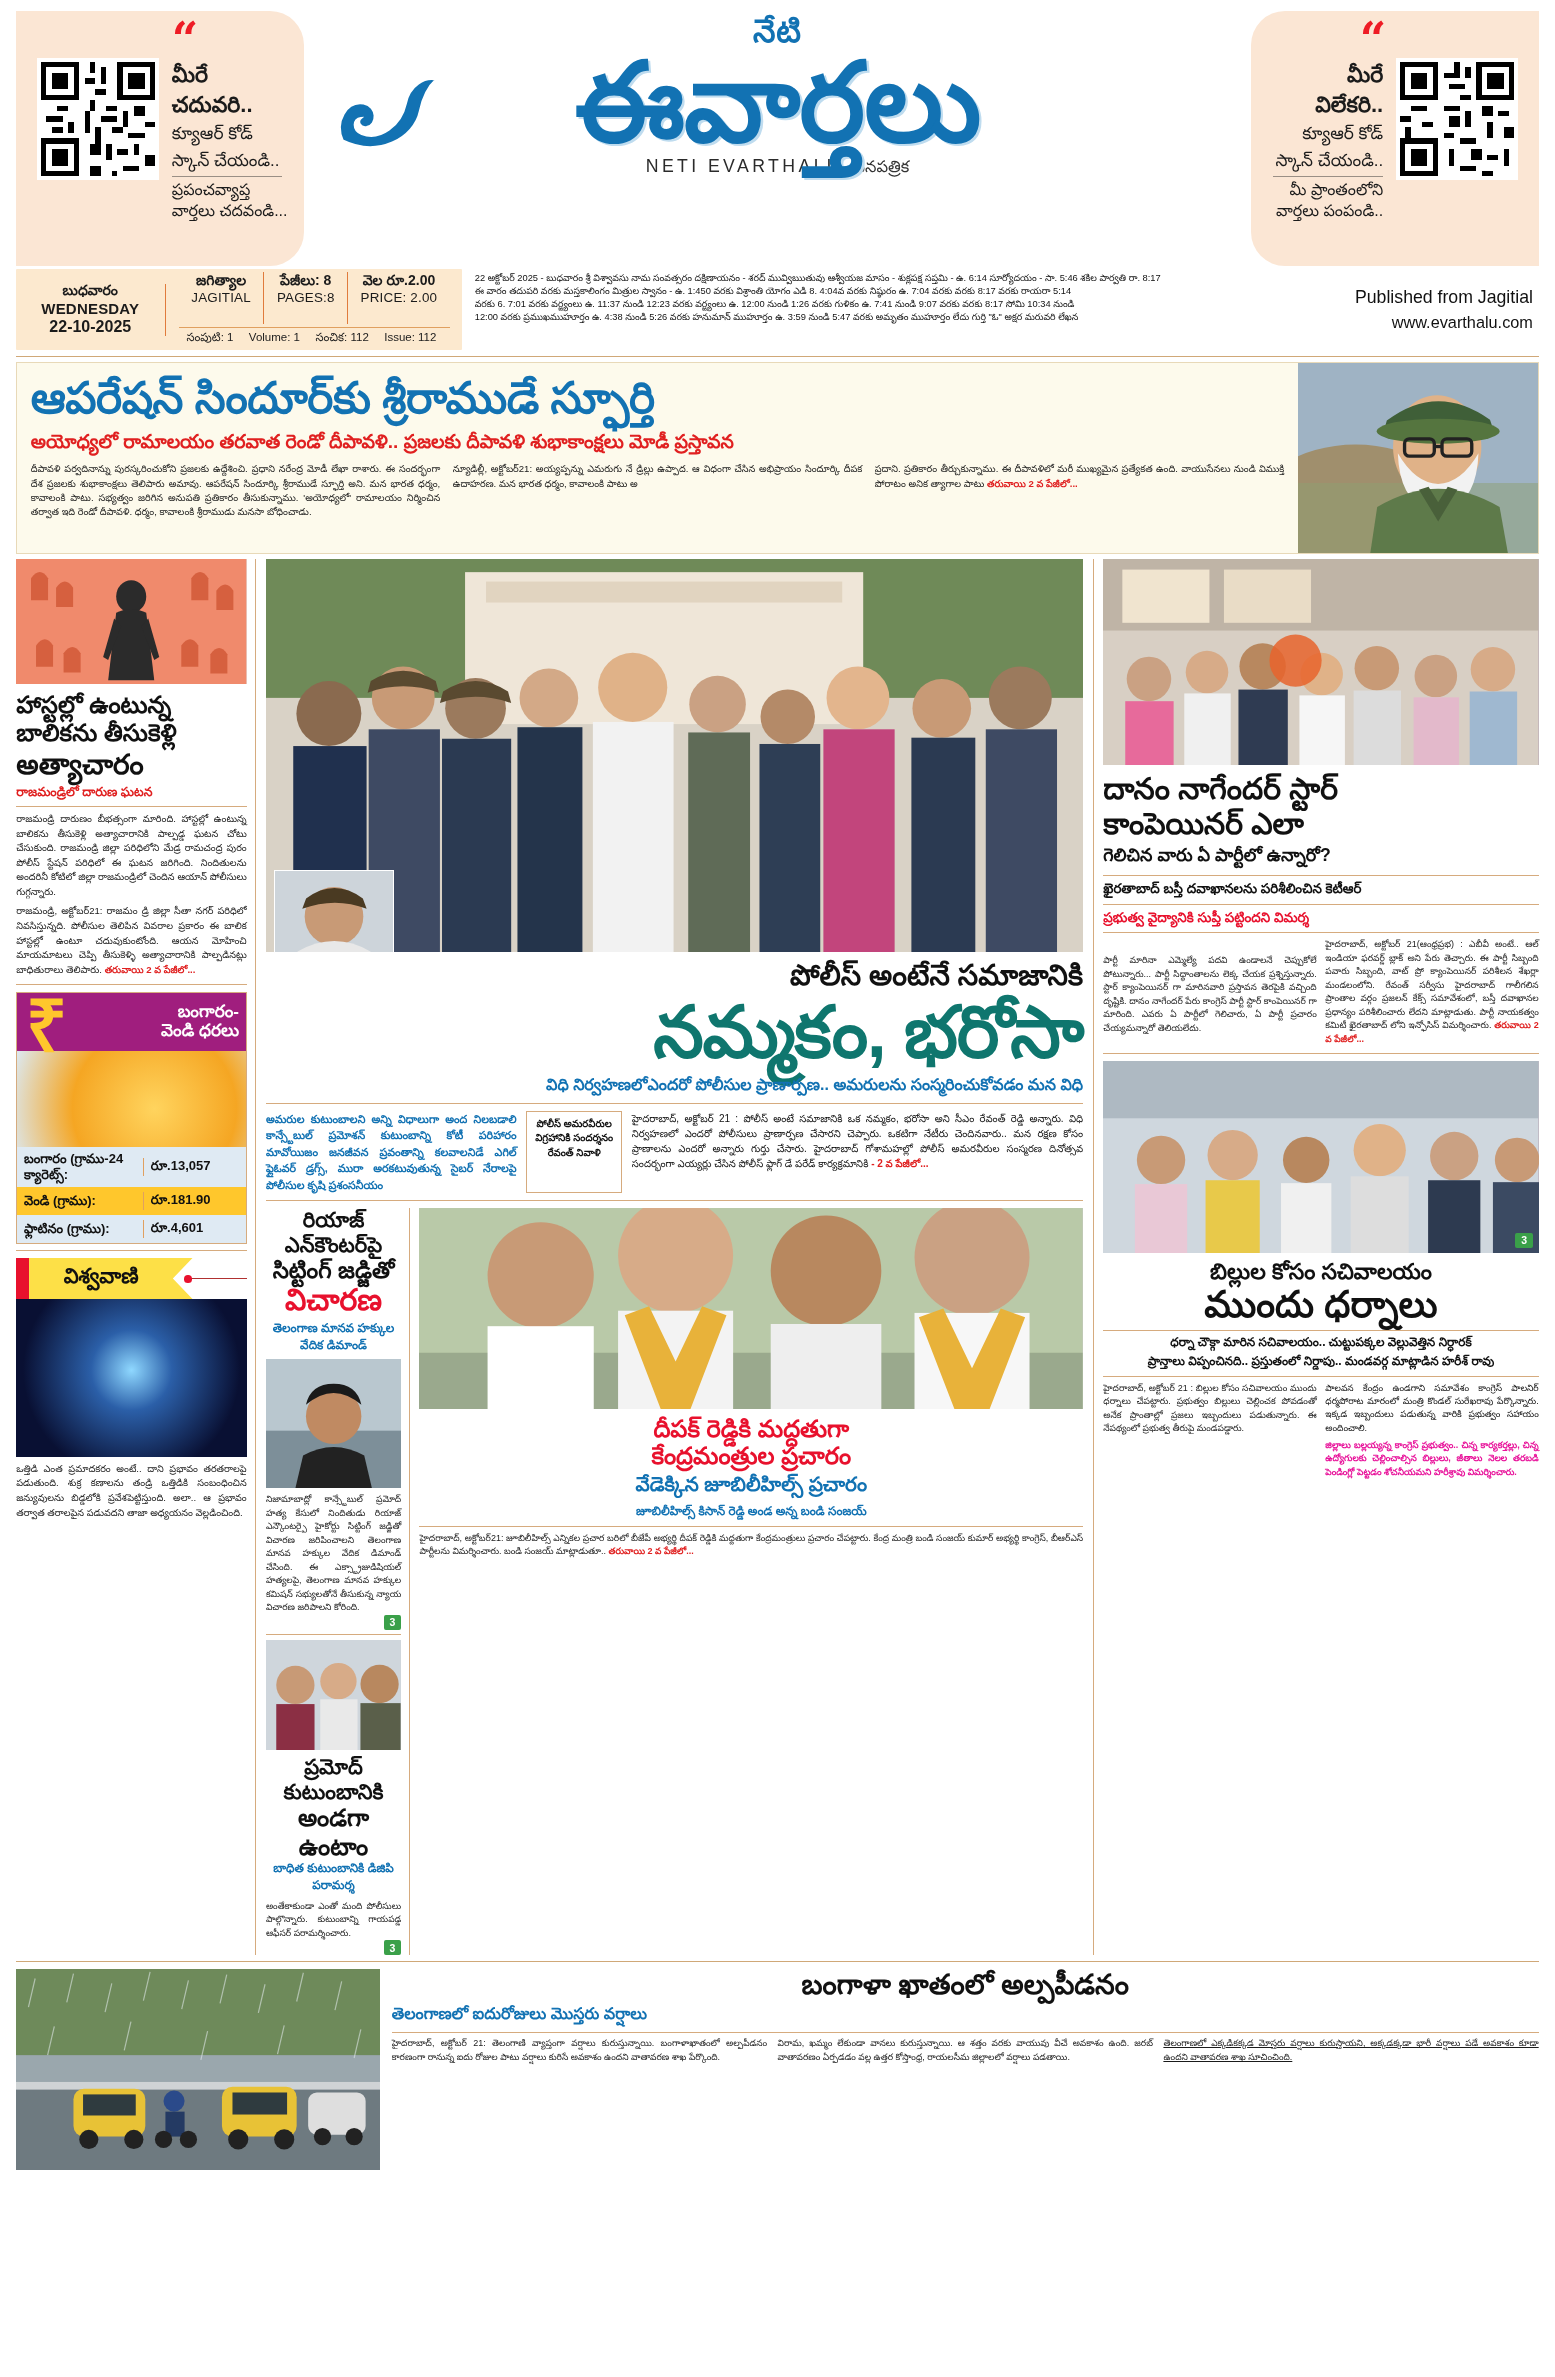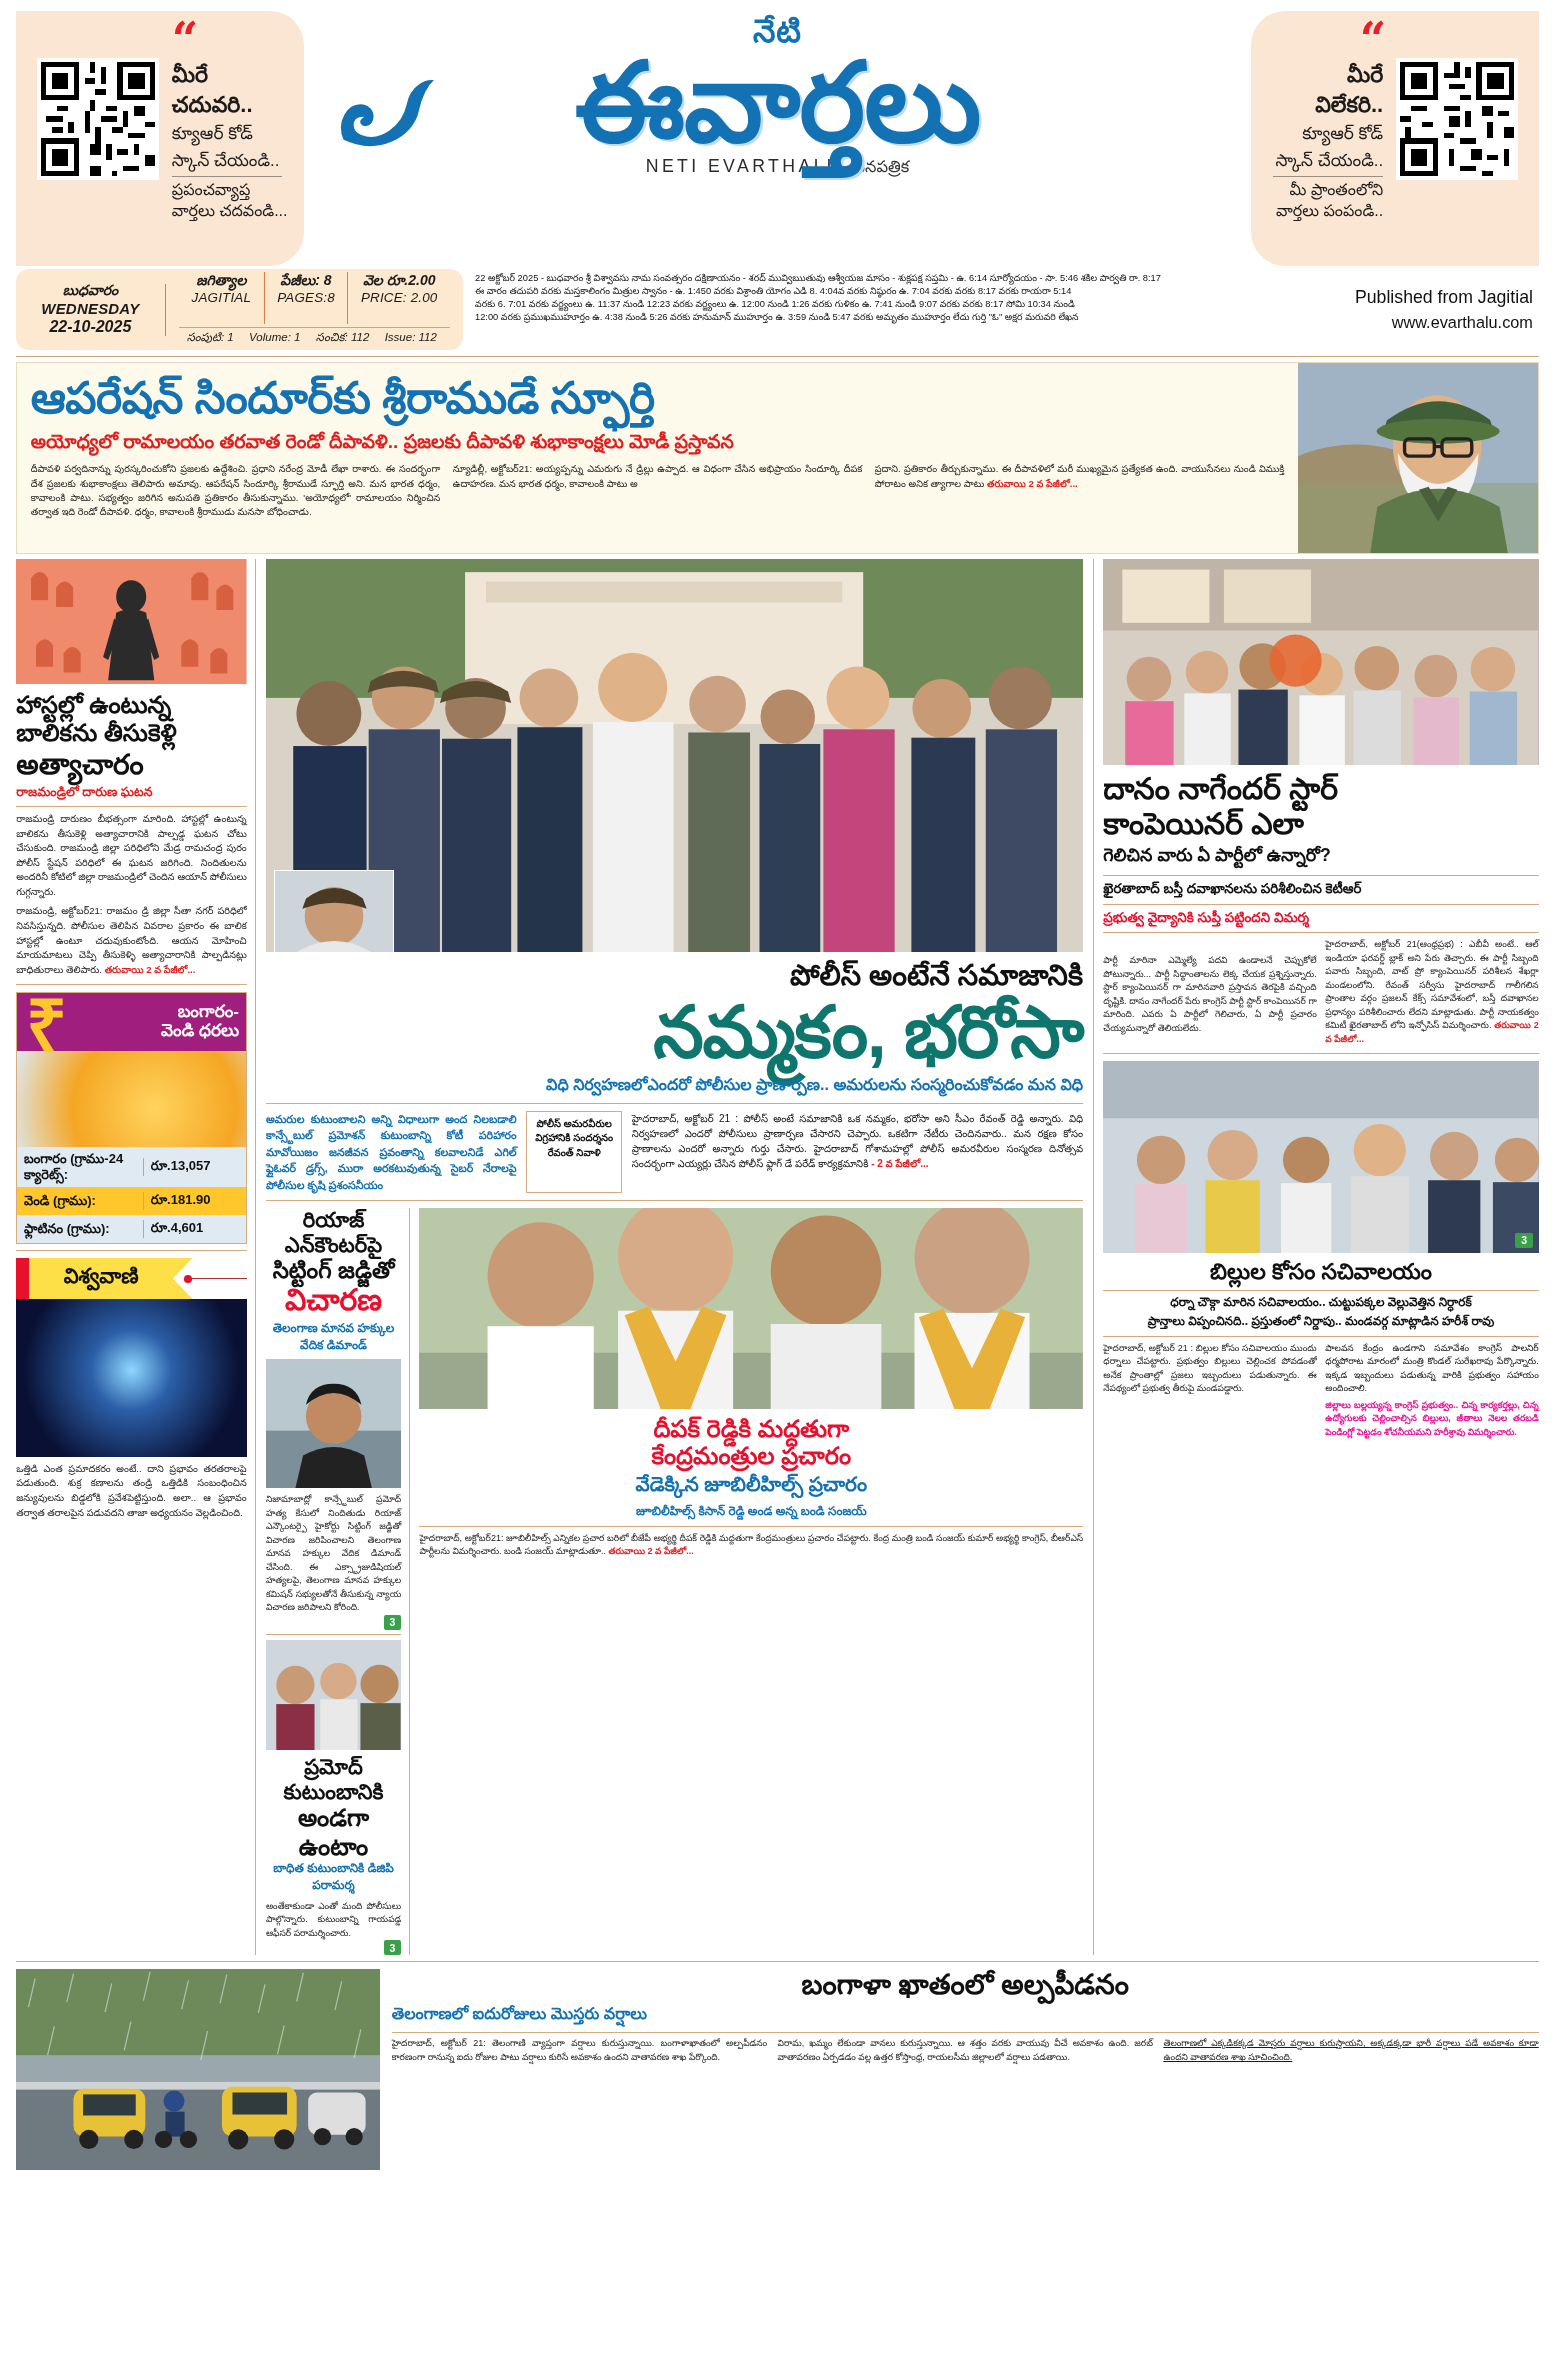--- a/index.html
+++ b/index.html
@@ -39,22 +39,21 @@
     text-shadow: 2.4px 2.4px 0 #bfdcef;
   }
   .logo-sub { font-size: 17.7px; letter-spacing: 3.4px; color: #2b2b2b; margin-top: -6.7px; font-weight: 500; }
   .logo-sub .tel { letter-spacing: 0px; font-size: 16.3px; margin-left: 10.5px; color:#333; }
   .swoosh { position: absolute; left: 30px; top: 58px; width: 110px; height: 86px; z-index: 1; }
 
   
   .infobar { display: flex; align-items: stretch; height: 81px; margin-top: 1px; }
   .infobar-left {
     background: #fce9cf; display: flex; align-items: center; padding: 2.9px 12.5px; gap: 13px;
-    border-radius: 13px;
-    font-style: italic;
+    border-radius: 1px;
   }
   .ib-cell { padding: 0 12.5px; text-align: center; }
   .ib-tel { font-size: 14px; font-weight: 700; color: #1b1b1b; line-height: 1.26; }
   .ib-en { font-size: 15px; font-weight: 800; color: #1b1b1b; line-height: 1.18; letter-spacing: 0.2px; }
   .ib-date { font-size: 16px; font-weight: 800; color: #1b1b1b; line-height: 1.22; }
   .ib-div { width: 0; border-left: 1.4px double #e07b3c; height: 52px; align-self: center; }
   .ib-col { display: flex; flex-direction: column; }
   .ib-row2 { border-top: 1px solid #e0a060; margin-top: 2.9px; padding-top: 2.9px; display: flex; }
   .ib-small { font-size: 11.5px; color: #1b1b1b; padding: 0 7.7px; }
 
@@ -636,20 +635,21 @@
             <rect x="512" y="240" width="120" height="160" fill="#dddddd"></rect>
           <circle cx="726" cy="198" r="50" fill="#caa183"></circle>
             <rect x="672" y="248" width="108" height="152" fill="#2d3a50"></rect>
           <circle cx="856" cy="206" r="46" fill="#c89a76"></circle>
             <rect x="806" y="252" width="100" height="148" fill="#3b4a62"></rect>
         </svg>
         <div class="cap-badge">3</div>
       </div>
 
       <div style="font-size:22px;font-weight:800;text-align:center;margin-top:6.7px;line-height:1.16;">బిల్లుల కోసం సచివాలయం</div>
+      <div style="font-size:37px;font-weight:800;text-align:center;line-height:1.08;">ముందు ధర్నాలు</div>
       <div class="divider2"></div>
       <div style="font-size:12px;font-weight:700;text-align:center;">ధర్నా చౌక్గా మారిన సచివాలయం.. చుట్టుపక్కల వెల్లువెత్తిన నిర్ధారక్</div>
       <div style="font-size:12px;font-weight:700;text-align:center;margin-top:1.9px;">ప్రాన్తాలు విప్పంచినది.. ప్రస్తుతంలో నిర్డాపు.. మండవర్గ మాట్లాడిన హరీశ్ రావు</div>
       <div class="divider2"></div>
       <div style="display:flex;gap:8.6px;">
         <div class="body-txt sm" style="flex:1;margin-top:0;">హైదరాబాద్, అక్టోబర్ 21 : బిల్లుల కోసం సచివాలయం ముందు ధర్నాలు చేపట్టారు. ప్రభుత్వం బిల్లులు చెల్లించక పోవడంతో అనేక ప్రాంతాల్లో ప్రజలు ఇబ్బందులు పడుతున్నారు. ఈ నేపథ్యంలో ప్రభుత్వ తీరుపై మండపడ్డారు.</div>
         <div style="flex:1;">
           <div class="mini-note">పాలవన కేంద్రం ఉండగాని సమావేశం కాంగ్రెస్ పాలనిర్ ధర్మపోరాట మారంలో మంత్రి కొండల్ సురేఖరావు పేర్కొన్నారు. ఇక్కడ ఇబ్బందులు పడుతున్న వారికి ప్రభుత్వం సహాయం అందించాలి.</div>
           <div class="mini-note pink" style="margin-top:3.8px;">జిల్లాలు బల్లయ్యన్న కాంగ్రెస్ ప్రభుత్వం.. చిన్న కార్యకర్తల్లు, చిన్న ఉద్యోగులకు చెల్లించాల్సిన బిల్లులు, జీతాలు నెలల తరబడి పెండింగ్లో పెట్టడం శోచనీయమని హరీశ్రావు విమర్శించారు.</div>
         </div>

